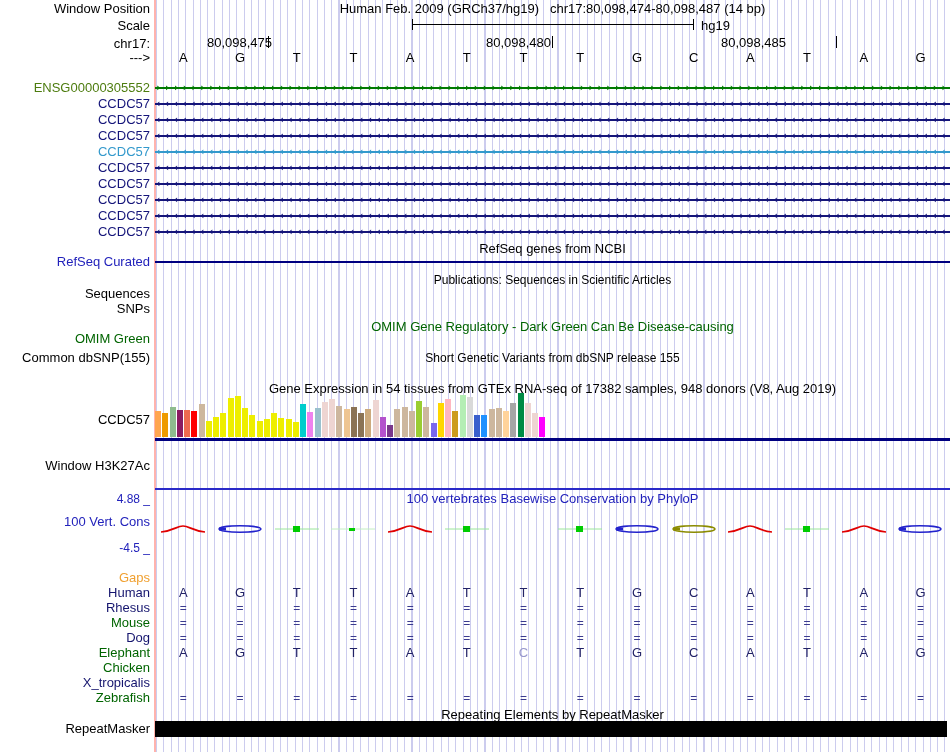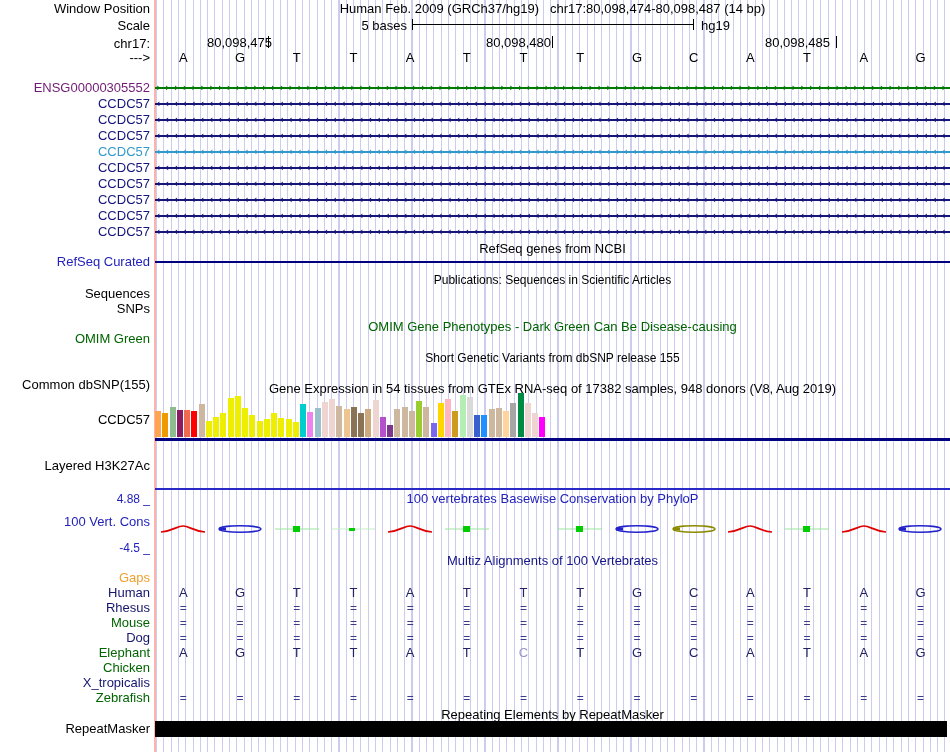--- a/index.html
+++ b/index.html
@@ -35,35 +35,34 @@
 <div id="browser">
   <div class="guides"></div>
   <div class="pinkline"></div>
 
   <div class="lblcol" style="top:1px">Window Position</div>
   <div class="ctitle" style="top:1px">
     <span>Human Feb. 2009 (GRCh37/hg19)</span>&nbsp;&nbsp;&nbsp;<span>chr17:80,098,474-80,098,487 (14 bp)</span>
   </div>
 
   <div class="lblcol" style="top:18px">Scale</div>
-  <div style="position:absolute;left:155px;top:18px;width:252px;text-align:right;line-height:16px;">5 bases</div>
   <div class="ruler" style="left:412px;width:282px;">
     <div class="rl"></div>
       <div class="re" style="left:0"></div>
       <div class="re" style="right:0"></div>
   </div>
   <div style="position:absolute;left:701px;top:18px;line-height:16px;">hg19</div>
 
   <div class="lblcol" style="top:36px">chr17:</div>
   <div class="tickrow">
       <div class="tlabel" style="left: 272px;">80,098,475</div>
       <div class="tick" style="left: 268px;"></div>
       <div class="tlabel" style="left: 551px;">80,098,480</div>
       <div class="tick" style="left: 552px;"></div>
-      <div class="tlabel" style="left: 830px;">80,098,485</div>
+      <div class="tlabel" style="left: 786px;">80,098,485</div>
       <div class="tick" style="left: 836px;"></div>
     </div>
 
   <div class="lblcol" style="top:50px">---&gt;</div>
   <div class="seqrow" style="top:50px">
       <span style="left: 0px;">A</span>
       <span style="left: 56.7px;">G</span>
       <span style="left: 113.4px;">T</span>
       <span style="left: 170.1px;">T</span>
       <span style="left: 226.8px;">A</span>
@@ -72,21 +71,21 @@
       <span style="left: 396.9px;">T</span>
       <span style="left: 453.6px;">G</span>
       <span style="left: 510.3px;">C</span>
       <span style="left: 567px;">A</span>
       <span style="left: 623.7px;">T</span>
       <span style="left: 680.4px;">A</span>
       <span style="left: 737.1px;">G</span>
     </div>
 
   <div id="geneTrack">
-      <div class="lblcol" style="top: 80px; color: #701a75;">ENSG00000305552</div>
+      <div class="lblcol" style="top: 80px; color: #4d7c0f;">ENSG00000305552</div>
       <div class="generow" style="top: 80px;">
         <div class="gl" style="background: rgb(0, 122, 0);"></div>
         <div class="ch" style="color: rgb(0, 122, 0);">››››››››››››››››››››››››››››››››››››››››››››››››››››››››››››››››››››››››››››››››››››››››››››››››››››››››››››››</div>
       </div>
       <div class="lblcol" style="top: 96px; color: rgb(21, 21, 122);">CCDC57</div>
       <div class="generow" style="top: 96px;">
         <div class="gl" style="background: rgb(21, 21, 122);"></div>
         <div class="ch" style="color: rgb(21, 21, 122);">‹‹‹‹‹‹‹‹‹‹‹‹‹‹‹‹‹‹‹‹‹‹‹‹‹‹‹‹‹‹‹‹‹‹‹‹‹‹‹‹‹‹‹‹‹‹‹‹‹‹‹‹‹‹‹‹‹‹‹‹‹‹‹‹‹‹‹‹‹‹‹‹‹‹‹‹‹‹‹‹‹‹‹‹‹‹‹‹‹‹‹‹‹‹‹‹‹‹‹‹‹‹‹‹‹‹‹‹‹‹</div>
       </div>
       <div class="lblcol" style="top: 112px; color: rgb(21, 21, 122);">CCDC57</div>
@@ -132,25 +131,25 @@
     </div>
 
   <div class="ctitle" style="top:241px">RefSeq genes from NCBI</div>
   <div class="lblcol" style="top:254px;color:#2222bb">RefSeq Curated</div>
   <div class="hline" style="top:261px;height:2px;background:#000080"></div>
 
   <div class="ctitle small" style="top:272px">Publications: Sequences in Scientific Articles</div>
   <div class="lblcol" style="top:286px">Sequences</div>
   <div class="lblcol" style="top:301px">SNPs</div>
 
-  <div class="ctitle" style="top:319px;color:#006400">OMIM Gene Phenotypes - Dark Green Can Be Disease-causing</div>
+  <div class="ctitle" style="top:319px;color:#006400">OMIM Gene Regulatory - Dark Green Can Be Disease-causing</div>
   <div class="lblcol" style="top:331px;color:#006400">OMIM Green</div>
 
   <div class="ctitle small" style="top:350px">Short Genetic Variants from dbSNP release 155</div>
-  <div class="lblcol" style="top:377px">Common dbSNP(155)</div>
+  <div class="lblcol" style="top:350px">Common dbSNP(155)</div>
 
   <div class="ctitle" style="top:381px">Gene Expression in 54 tissues from GTEx RNA-seq of 17382 samples, 948 donors (V8, Aug 2019)</div>
   <div class="lblcol" style="top:412px">CCDC57</div>
   <div class="bars">
       <div style="left: 0px; height: 26px; background: rgb(255, 165, 79);"></div>
       <div style="left: 7.25px; height: 24px; background: rgb(238, 154, 0);"></div>
       <div style="left: 14.5px; height: 30px; background: rgb(143, 188, 143);"></div>
       <div style="left: 21.75px; height: 27px; background: rgb(139, 28, 98);"></div>
       <div style="left: 29px; height: 27px; background: rgb(238, 106, 80);"></div>
       <div style="left: 36.25px; height: 26px; background: rgb(255, 0, 0);"></div>
@@ -198,21 +197,21 @@
       <div style="left: 340.75px; height: 29px; background: rgb(205, 183, 158);"></div>
       <div style="left: 348px; height: 26px; background: rgb(255, 211, 155);"></div>
       <div style="left: 355.25px; height: 34px; background: rgb(166, 166, 166);"></div>
       <div style="left: 362.5px; height: 44px; background: rgb(0, 139, 69);"></div>
       <div style="left: 369.75px; height: 34px; background: rgb(238, 213, 210);"></div>
       <div style="left: 377px; height: 24px; background: rgb(238, 213, 210);"></div>
       <div style="left: 384.25px; height: 20px; background: rgb(255, 0, 255);"></div>
     </div>
   <div class="hline" style="top:438px;height:3px;background:#000080"></div>
 
-  <div class="lblcol" style="top:458px">Layered H3K27Ac</div>
+  <div class="lblcol" style="top:458px">Window H3K27Ac</div>
   <div class="hline" style="top:488px;height:2px;background:#2929c8"></div>
 
   <div class="lblcol small" style="top:491px;color:#2222bb">4.88 _</div>
   <div class="ctitle" style="top:491px;color:#2222bb">100 vertebrates Basewise Conservation by PhyloP</div>
   <div class="lblcol" style="top:514px;color:#2222bb">100 Vert. Cons</div>
   <div class="glyphs">
       <svg width="48" height="16" style="left: 4.35px;">
         <path d="M2 11 C14 10 18 5 24 5 C30 5 34 10 46 11" stroke="#e00000" fill="none" stroke-width="1.7"></path>
       </svg>
       <svg width="48" height="16" style="left: 61.05px;">
@@ -256,21 +255,20 @@
       <svg width="48" height="16" style="left: 684.75px;">
         <path d="M2 11 C14 10 18 5 24 5 C30 5 34 10 46 11" stroke="#e00000" fill="none" stroke-width="1.7"></path>
       </svg>
       <svg width="48" height="16" style="left: 741.45px;">
         <ellipse cx="24" cy="8" rx="21" ry="3.2" stroke="#2323cc" fill="none" stroke-width="1.4"></ellipse>
         <line x1="3" y1="8" x2="10" y2="8" stroke="#2323cc" stroke-width="3"></line>
       </svg>
     </div>
   <div class="lblcol small" style="top:540px;color:#2222bb">-4.5 _</div>
 
-  <div class="ctitle" style="top:553px;color:#15158a">Multiz Alignments of 100 Vertebrates</div>
   <div id="multizTrack">
       <div class="lblcol" style="top: 570px; color: rgb(240, 160, 48);">Gaps</div>
       <div class="lblcol" style="top: 585px; color: rgb(21, 21, 110);">Human</div>
       <div class="seqrow" style="top: 585px;">
         <span style="left: 0px; color: rgb(34, 34, 102);">A</span>
         <span style="left: 56.7px; color: rgb(34, 34, 102);">G</span>
         <span style="left: 113.4px; color: rgb(34, 34, 102);">T</span>
         <span style="left: 170.1px; color: rgb(34, 34, 102);">T</span>
         <span style="left: 226.8px; color: rgb(34, 34, 102);">A</span>
         <span style="left: 283.5px; color: rgb(34, 34, 102);">T</span>

